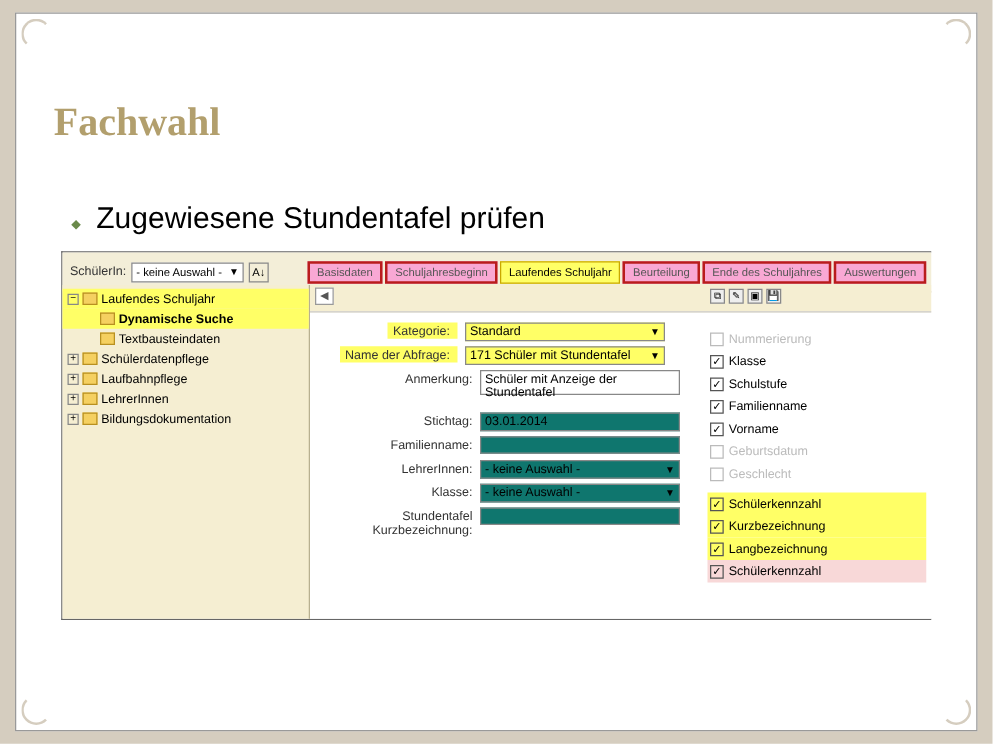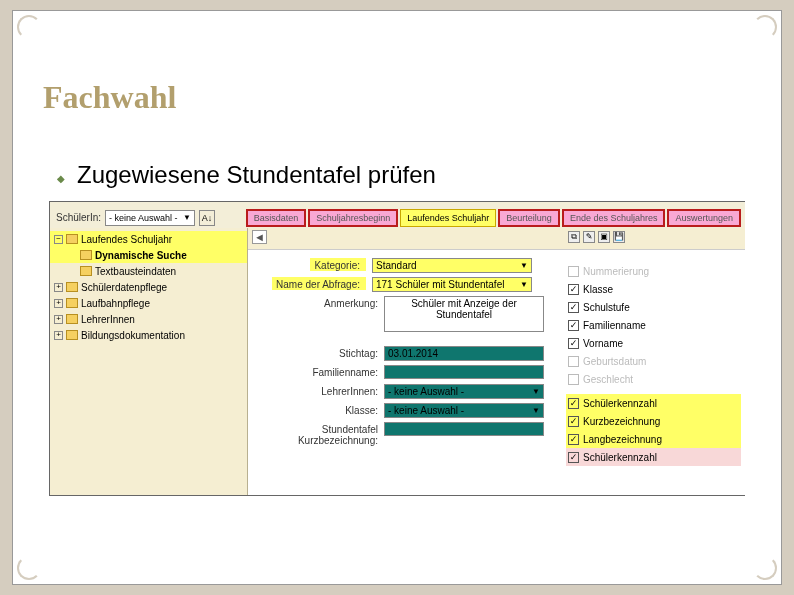--- a/index.html
+++ b/index.html
@@ -34,21 +34,21 @@
 .midhdr .arrows { position: absolute; left: 4px; top: 2px; font-size: 11px; color: #555; background: #fff; border: 1px solid #999; padding: 0 1px; }
 .form { padding-top: 8px; }
 .row { display: flex; align-items: flex-start; margin-bottom: 3px; min-height: 16px; }
 .row .flbl { width: 136px; text-align: right; padding-right: 6px; font-size: 10px; color: #333; padding-top: 2px; }
 .row .flbl.hl { background: #ffff66; display: inline-block; width: auto; margin-left: auto; padding-left: 4px; }
 .row .lblwrap { width: 124px; text-align: right; padding-right: 6px; }
 .row .fval { width: 160px; }
 .row .fval .inp { border: 1px solid #888; background: #0f766e; min-height: 14px; padding: 1px 3px; font-size: 10px; display: flex; align-items: center; }
 .row .fval .inp.hl { background: #ffff66; }
 .row .fval .inp .arrow { margin-left: auto; font-size: 8px; }
-.row .fval .ta { border: 1px solid #888; background: #fff; height: 36px; padding: 1px 3px; font-size: 10px; text-align: center; }
+.row .fval .ta { border: 1px solid #888; background: #fff; height: 20px; padding: 1px 3px; font-size: 10px; }
 .right { position: absolute; top: 26px; left: 514px; right: 0; bottom: 0; background: #fff; }
 .righthdr { height: 22px; background: #f5eed2; border-bottom: 1px solid #ccc; position: relative; }
 .righthdr .icons { position: absolute; left: 4px; top: 3px; display: flex; gap: 3px; }
 .righthdr .icons span { display: inline-block; width: 12px; height: 12px; border: 1px solid #888; background: #eee; font-size: 8px; text-align: center; line-height: 10px; }
 .cklist { padding: 6px 4px; }
 .ck { display: flex; align-items: center; height: 18px; font-size: 10px; }
 .ck .box { width: 11px; height: 11px; border: 1px solid #555; margin-right: 4px; display: inline-flex; align-items: center; justify-content: center; font-size: 9px; line-height: 1; color: #000; }
 .ck.gray .box { border-color: #bbb; }
 .ck.gray .lab { color: #bbb; }
 .ck.ylw { background: #ffff66; padding-left: 2px; margin-left: -2px; }

